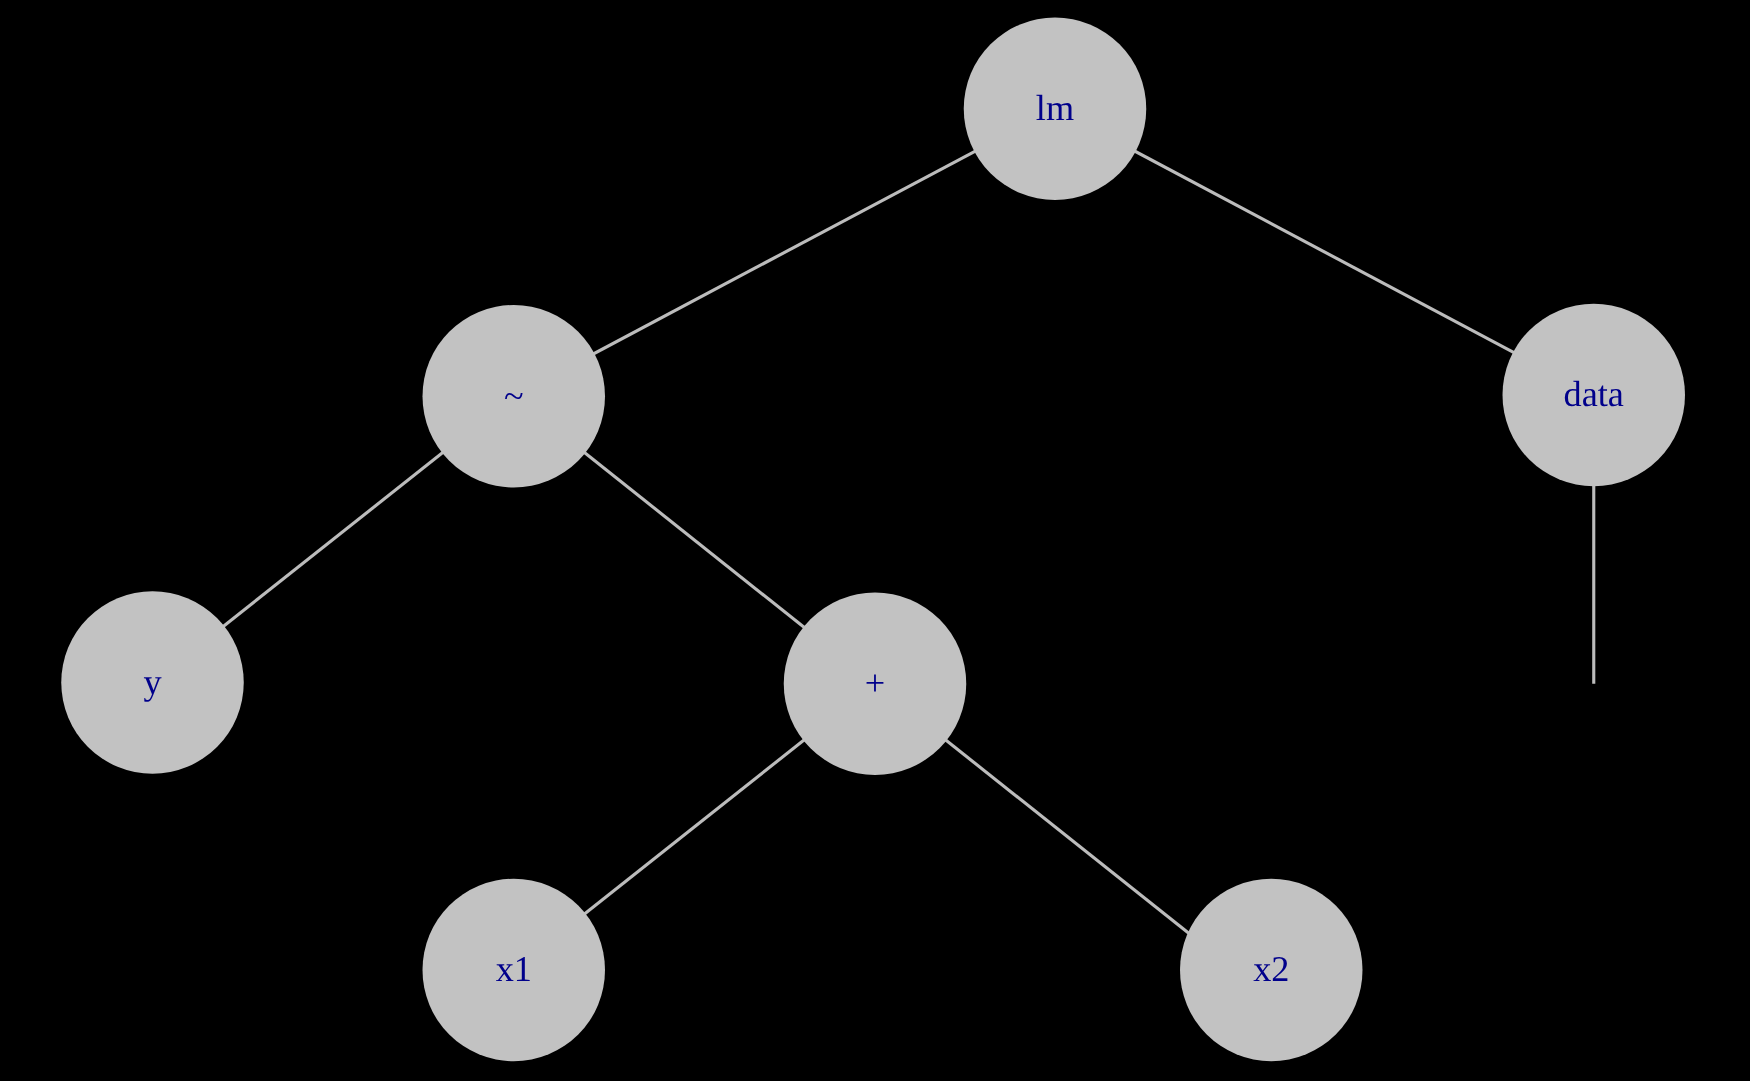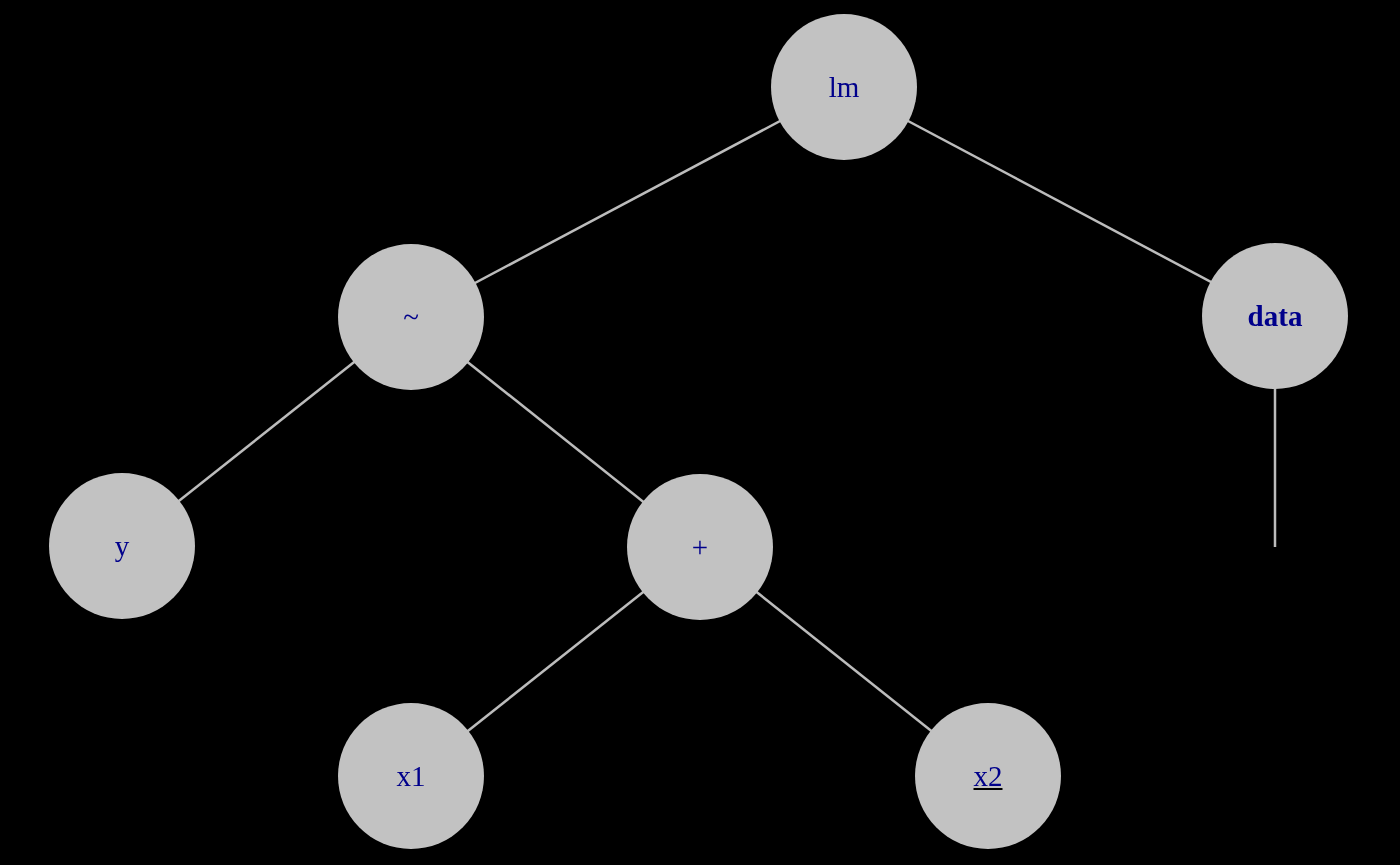--- a/index.html
+++ b/index.html
@@ -38,26 +38,26 @@
   }
   .node-label {
     color: #00008b;
     font-size: 29px;
     line-height: 1;
     user-select: none;
   }
   
   .node-lm     { left: 771px;  top: 14px;  }
   .node-tilde  { left: 338px;  top: 244px; }
-  .node-data   { left: 1202px; top: 243px; font-weight: bold; }
+  .node-data   { left: 1202px; top: 243px; }
   .node-y      { left: 49px;   top: 473px; }
   .node-plus   { left: 627px;  top: 474px; }
   .node-mydata { left: 1202px; top: 474px; }
   .node-x1     { left: 338px;  top: 703px; align-items: center; }
-  .node-x2     { left: 915px;  top: 703px; text-decoration: underline; }
+  .node-x2     { left: 944px;  top: 703px; }
 </style>
 </head>
 <body>
 
 <div class="figure">
 
   <svg class="edges-layer" viewBox="0 0 1400 865" xmlns="http://www.w3.org/2000/svg">
     <line class="edge" x1="844" y1="87" x2="411" y2="317"></line>
     <line class="edge" x1="844" y1="87" x2="1275" y2="316"></line>
     <line class="edge" x1="411" y1="317" x2="122" y2="546"></line>

